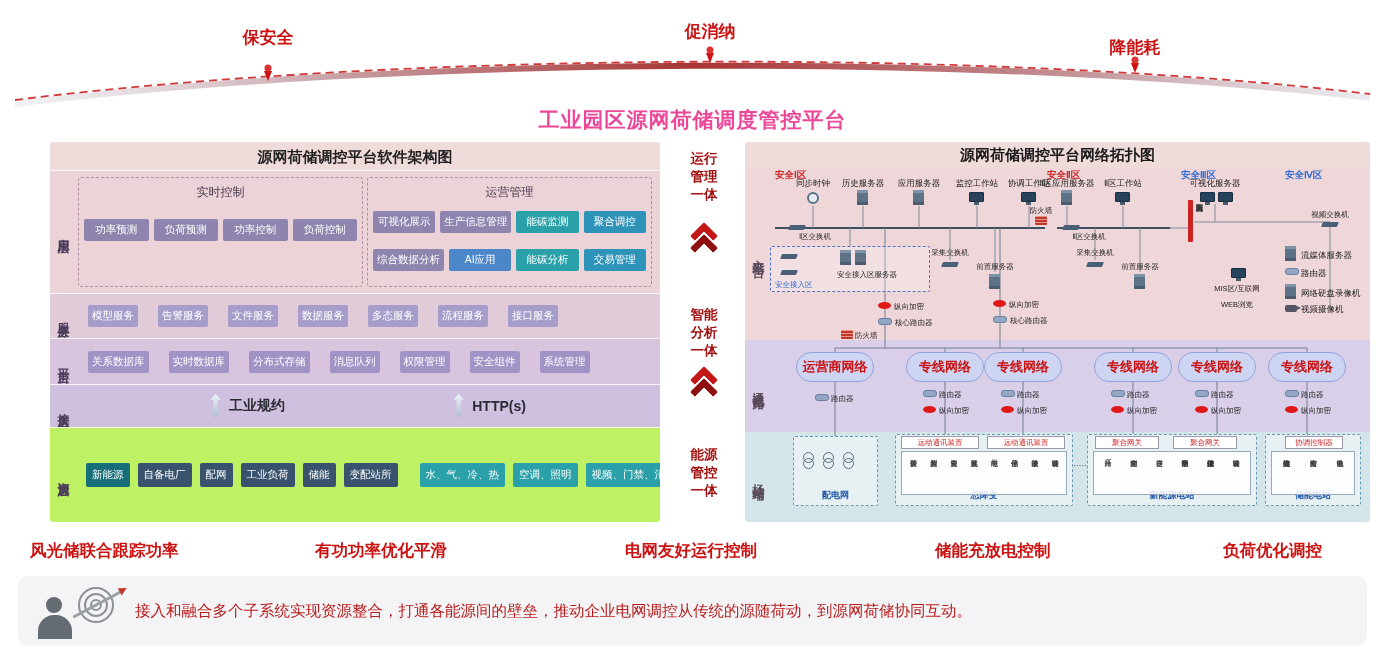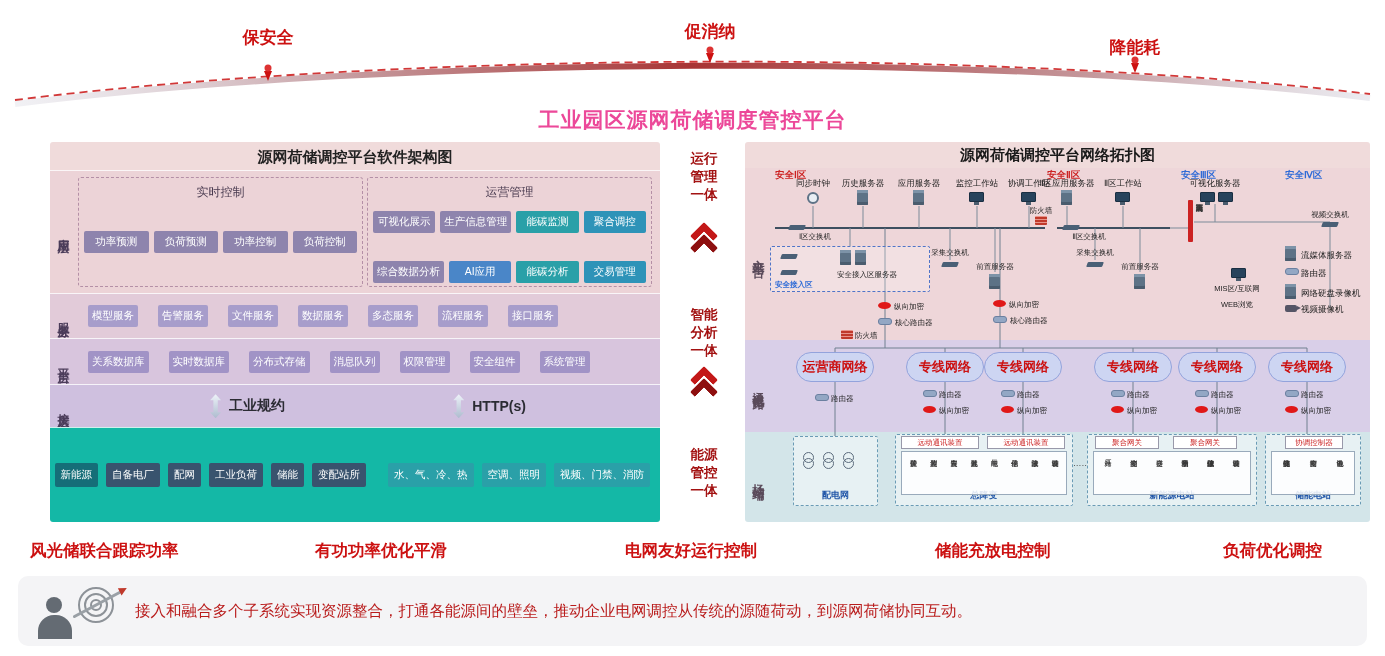--- a/index.html
+++ b/index.html
@@ -13,28 +13,28 @@
   #page-title { position: absolute; top: 106px; left: 0; width: 100%; text-align: center; font-size: 21px; font-weight: bold; color: #ec4899; letter-spacing: 1px; }
 
   
   #left-panel { position: absolute; left: 50px; top: 142px; width: 610px; height: 380px; display: flex; flex-direction: column; border-radius: 3px; overflow: hidden; }
   .lp-title { height: 28px; background: #f0dbdb; text-align: center; font-size: 15px; font-weight: bold; color: #222; line-height: 30px; }
   .band { display: flex; border-top: 1px solid rgba(255,255,255,.8); }
   .band-app { height: 130px; background: #ecd3d7; }
   .band-svc { height: 48px; background: #e2cbd9; }
   .band-plat { height: 48px; background: #d8c5dd; }
   .band-acc { height: 46px; background: #cfc0df; }
-  .band-res { height: 100px; background: #14b8a6; justify-content: flex-end; }
+  .band-res { height: 100px; background: #bef264; }
   .layer-label { width: 26px; writing-mode: vertical-rl; text-orientation: upright; letter-spacing: 2px; font-weight: bold; color: #4b3c5a; font-size: 12px; display: flex; align-items: center; justify-content: center; }
   .band-content { flex: 1; position: relative; }
   .app-content { display: flex; gap: 4px; padding: 6px 8px 6px 2px; }
   .grp { flex: 1; border: 1px dashed #b48fa6; border-radius: 3px; padding: 3px 5px; }
   .grp-title { text-align: center; font-size: 12px; color: #4a3b50; padding: 3px 0 2px; }
   .btn-row { display: flex; gap: 5px; margin-top: 8px; }
-  .btn-row.r2 { margin-top: 28px; }
+  .btn-row.r2 { margin-top: 16px; }
   .btn { color: #fff; font-size: 10.5px; height: 22px; border-radius: 2px; display: flex; align-items: center; justify-content: center; white-space: nowrap; padding: 0 4px; }
   .btn-row .btn { flex: 1; }
   .c-purple { background: #8e84ad; }
   .c-tealdark { background: #156e78; }
   .c-teal { background: #2aa0a8; }
   .c-cyan { background: #2e93b8; }
   .c-blue { background: #4a86c8; }
   .c-navy { background: #39536e; }
   .c-lav { background: #a79dcb; }
   .c-lav2 { background: #a193c6; }
@@ -61,21 +61,21 @@
   .rp-b2 { top: 198px; height: 92px; background: #d9cfe8; }
   .rp-b3 { top: 290px; height: 90px; background: #d3e5e9; }
   .rp-title { position: absolute; top: 4px; left: 0; width: 100%; text-align: center; font-size: 15px; font-weight: bold; color: #1a1a1a; }
   .vband { position: absolute; left: 4px; width: 18px; writing-mode: vertical-rl; text-orientation: upright; font-size: 12px; letter-spacing: 2px; color: #5a4a5a; font-weight: bold; display: flex; align-items: center; justify-content: center; }
   #topo-lines { position: absolute; left: 0; top: 0; pointer-events: none; }
   .zl { position: absolute; font-size: 9.5px; font-weight: bold; white-space: nowrap; }
   .zl.red { color: #cc2222; } .zl.blue { color: #2f6bd7; }
   .lbl { position: absolute; font-size: 8.5px; color: #222; white-space: nowrap; transform: translateX(-50%); }
   .lbl-l { position: absolute; font-size: 8.5px; color: #222; white-space: nowrap; }
   .sm { font-size: 7.5px; }
-  .blue-t { color: #2f6bd7; font-weight: bold; }
+  .blue-t { color: #2f6bd7; font-weight: normal; }
   .vlbl { position: absolute; writing-mode: vertical-rl; text-orientation: upright; font-size: 7.5px; color: #333; line-height: 8px; }
   .isolator { position: absolute; width: 5px; background: #c22; border-radius: 1px; }
   .acc-box { position: absolute; border: 1px dashed #4f74c8; background: rgba(255,255,255,.25); border-radius: 2px; }
   .cloud { position: absolute; width: 78px; height: 30px; background: #cdd5f2; border: 1px solid #93a3dc; border-radius: 16px; display: flex; align-items: center; justify-content: center; color: #c11; font-weight: bold; font-size: 13px; }
   .stbox { position: absolute; border: 1px dashed #6a9bb5; background: rgba(255,255,255,.45); border-radius: 2px; }
   .st-name { position: absolute; bottom: 3px; left: 0; width: 100%; text-align: center; color: #2156a8; font-size: 9px; font-weight: bold; }
   .st-tab { position: absolute; height: 13px; background: #fff; border: 1px solid #99a; color: #c22; font-size: 7.5px; display: flex; align-items: center; justify-content: center; white-space: nowrap; }
   .st-inner { position: absolute; background: rgba(255,255,255,.85); border: 1px solid #9ab; display: flex; justify-content: space-around; align-items: flex-start; padding: 2px 1px; }
   .vt { writing-mode: vertical-rl; text-orientation: upright; font-size: 7px; line-height: 7.5px; color: #333; }
 

